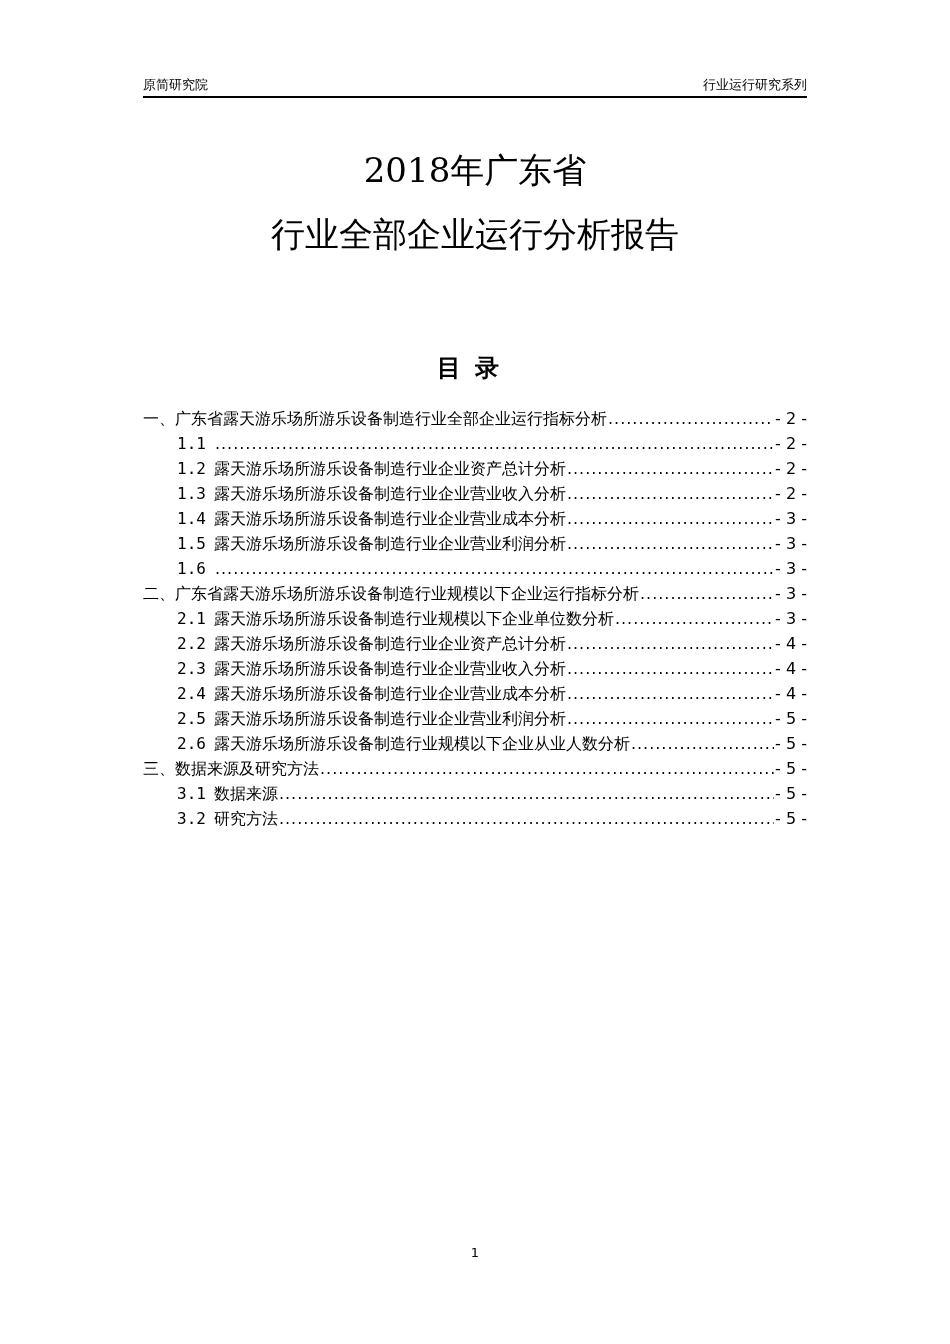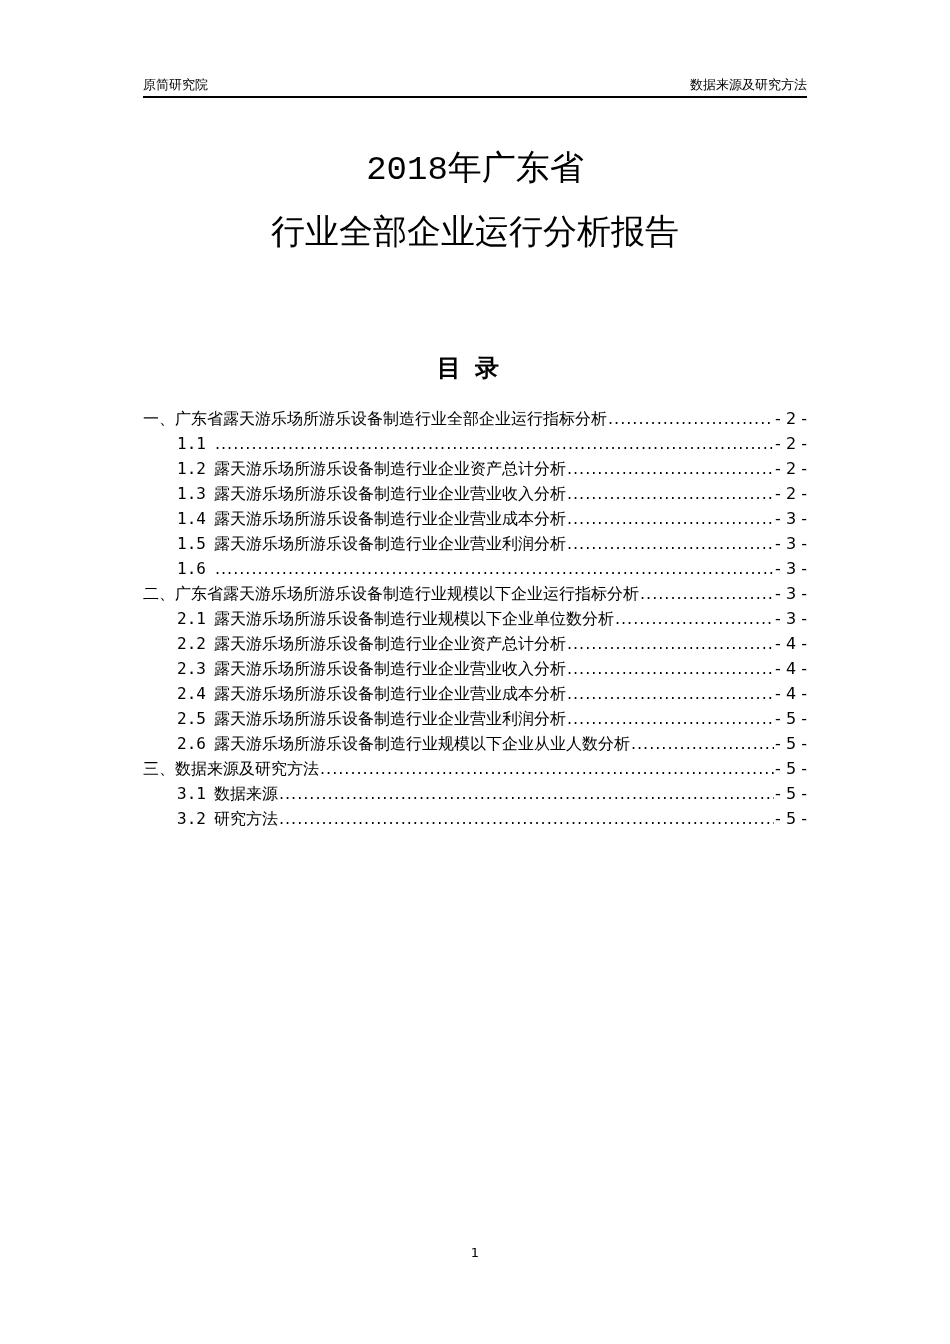--- a/index.html
+++ b/index.html
@@ -11,21 +11,21 @@
       font-size: 13px; line-height: 18px; margin-top: 8px;
     }
     .header .left { position: absolute; left: 0; top: 2px; }
     .header .right { position: absolute; right: 0; top: 2px; }
     .title-block {
       position: absolute; left: 143px; top: 138px; width: 664px;
       text-align: center;
       font-family: "DejaVu Serif", "Liberation Serif", serif;
       font-size: 34px; line-height: 64px;
     }
-    .title-line { display: block; font-family: Liberation Mono, monospace; }
+    .title-line { display: block; }
     .toc-heading {
       position: absolute; left: 143px; top: 352px; width: 664px;
       text-align: center;
       font-family: "DejaVu Sans", "Liberation Sans", sans-serif;
       font-weight: bold; font-size: 24px; line-height: 32px;
       letter-spacing: 14px;
     }
     .toc {
       position: absolute; left: 143px; top: 406px; width: 664px;
       font-family: "DejaVu Sans", "Liberation Sans", sans-serif;
@@ -52,21 +52,21 @@
       text-align: center;
       font-family: "DejaVu Sans", "Liberation Sans", sans-serif;
       font-size: 13px;
     }
   </style>
 </head>
 <body>
 
 <div class="header">
   <span class="left">原简研究院</span>
-  <span class="right">数据来源及研究方法</span>
+  <span class="right">行业运行研究系列</span>
 </div>
 
 <div class="title-block">
   <span class="title-line">2018年广东省</span>
   <span class="title-line">行业全部企业运行分析报告</span>
 </div>
 
 <div class="toc-heading">目录</div>
 
 <div class="toc">

